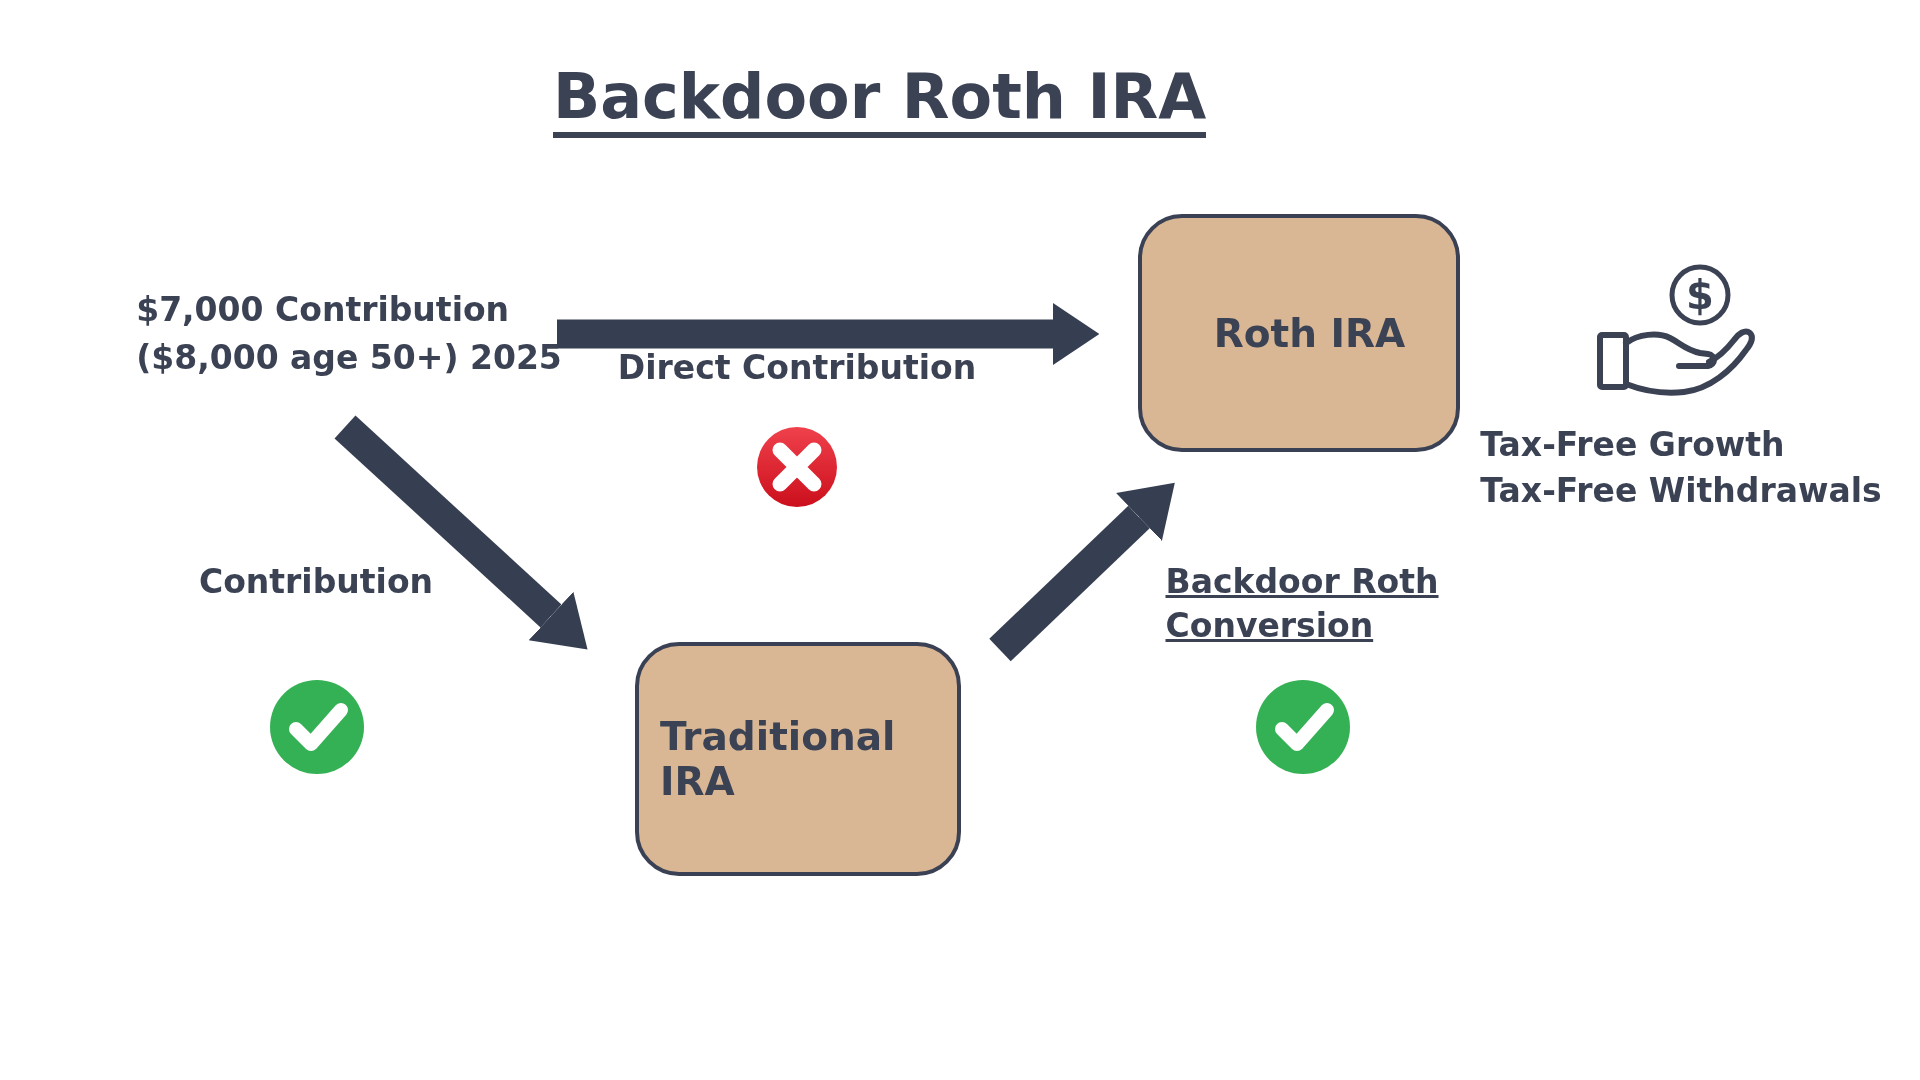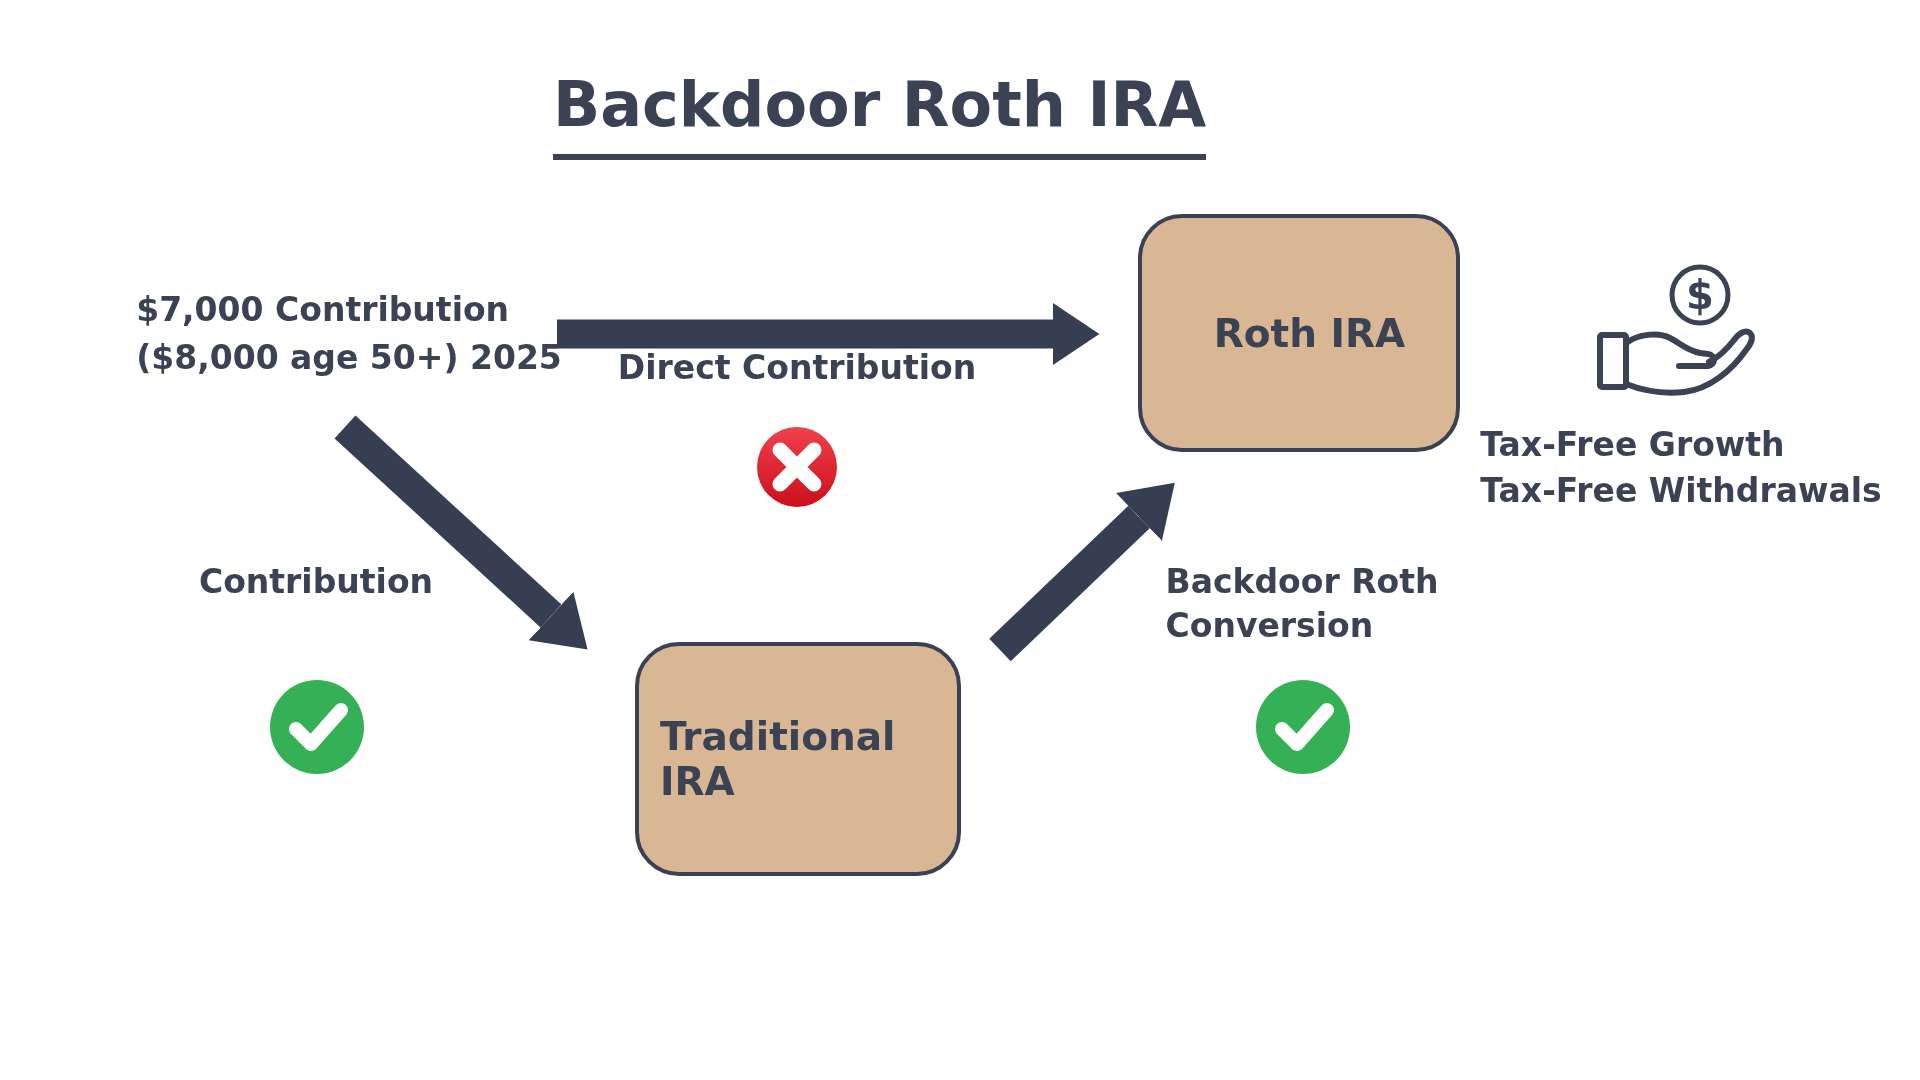--- a/index.html
+++ b/index.html
@@ -12,31 +12,30 @@
     --bg:#ffffff;
   }
   *{margin:0;padding:0;box-sizing:border-box;}
   html,body{width:1920px;height:1080px;background:var(--bg);}
   body{font-family:"DejaVu Sans","Liberation Sans",sans-serif;color:var(--ink);}
   .canvas{position:relative;width:1920px;height:1080px;background:var(--bg);overflow:hidden;}
 
   .page-title{
     position:absolute;left:553px;top:62px;
     font-size:62px;font-weight:bold;line-height:70px;
-    border-bottom:6px solid var(--ink);padding-bottom:14px;
+    border-bottom:6px solid var(--ink);padding-bottom:0px;
     white-space:nowrap;
-    margin-top:8px;
   }
 
   .txt{position:absolute;font-weight:bold;white-space:nowrap;transform:translateX(-50%);}
   .contribution-label{left:349px;top:286px;font-size:33px;line-height:48px;}
   .direct-label{left:797px;top:348px;font-size:33px;line-height:40px;}
   .twoline{font-size:33px;line-height:44px;}
   .nondeductible-label{left:316px;top:560px;}
-  .conversion-label{left:1302px;top:560px;}
+  .conversion-label{left:1302px;top:560px;text-decoration:underline;}
   .benefits-label{left:1681px;top:422px;font-size:33px;line-height:46px;}
 
   .account-box{
     position:absolute;background:var(--box-fill);
     border:4px solid var(--box-border);border-radius:44px;
     display:flex;align-items:center;justify-content:center;
     font-weight:bold;font-size:39px;color:var(--ink);padding-left:21px;
   }
   .roth-box{left:1138px;top:214px;width:322px;height:238px;}
   .traditional-box{left:635px;top:642px;width:326px;height:234px;}

